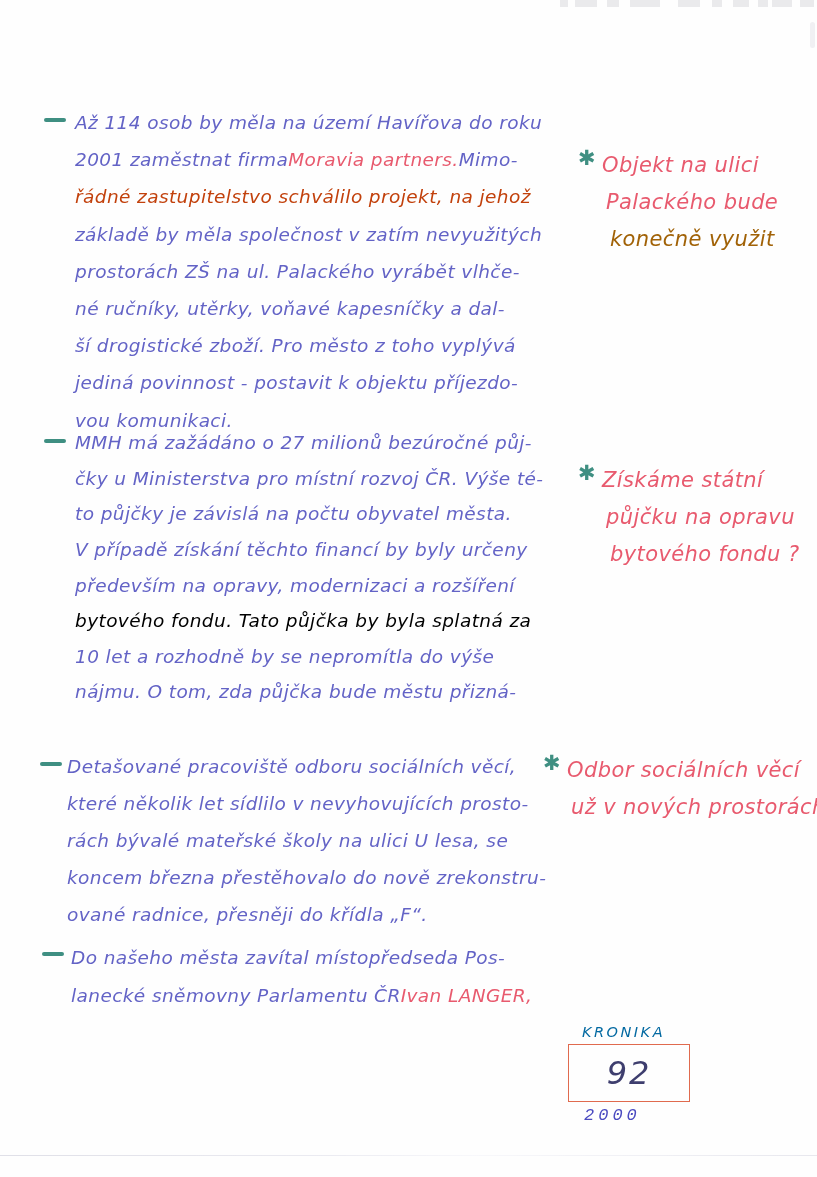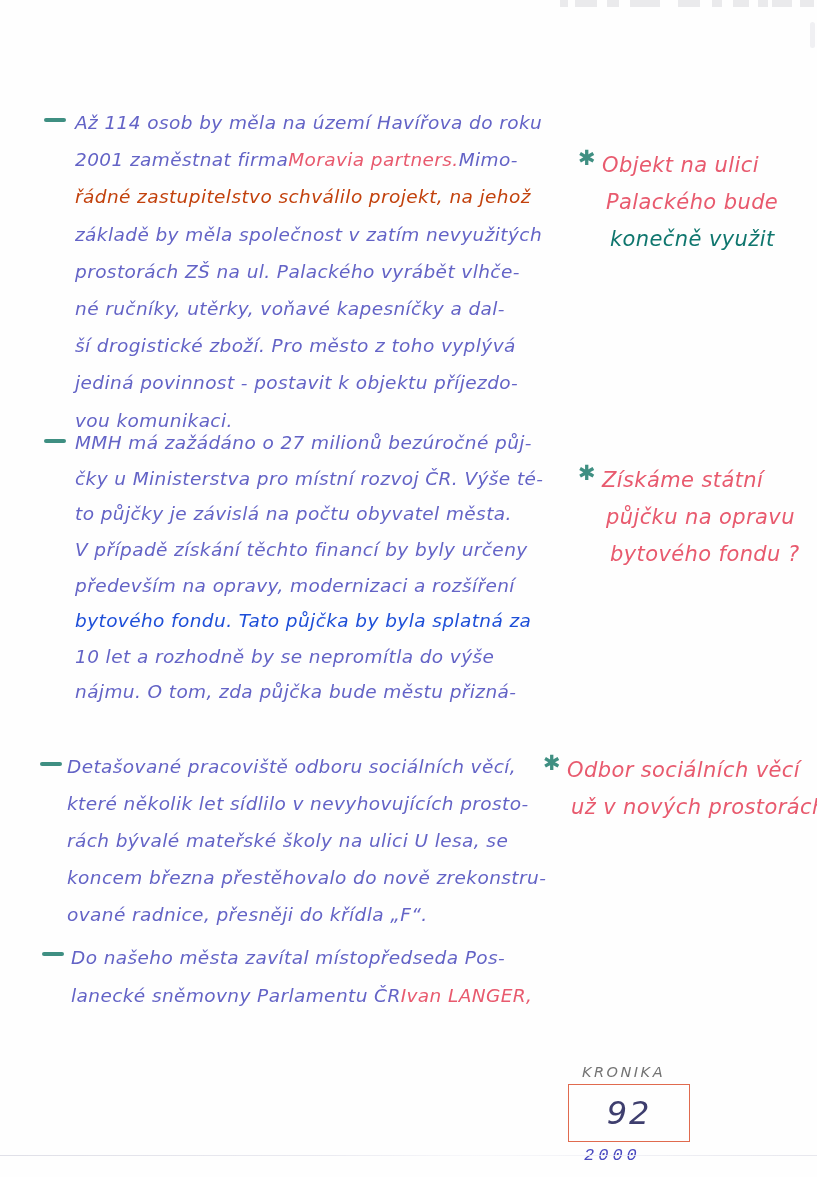--- a/index.html
+++ b/index.html
@@ -91,21 +91,21 @@
         <div class="line">
           <span style="color: rgb(99, 99, 198);">to  půjčky  je  závislá  na  počtu  obyvatel  města.</span>
         </div>
         <div class="line">
           <span style="color: rgb(99, 99, 198);">V případě  získání  těchto  financí  by  byly  určeny</span>
         </div>
         <div class="line">
           <span style="color: rgb(99, 99, 198);">především  na  opravy,  modernizaci  a  rozšíření</span>
         </div>
         <div class="line">
-          <span style="color: #1d4ed8;">bytového  fondu.  Tato  půjčka  by  byla  splatná  za</span>
+          <span style="color: #000000;">bytového  fondu.  Tato  půjčka  by  byla  splatná  za</span>
         </div>
         <div class="line">
           <span style="color: rgb(99, 99, 198);">10 let  a  rozhodně  by  se  nepromítla  do  výše</span>
         </div>
         <div class="line">
           <span style="color: rgb(99, 99, 198);">nájmu.  O tom,  zda  půjčka  bude  městu  přizná-</span>
         </div>
       </div>
       <div class="dash-marker" style="left: 40px; top: 762px; background: rgb(63, 143, 130);"></div>
       <div class="para hand" style="left: 67px; top: 748px; --lh: 37px;">
@@ -136,42 +136,42 @@
         </div>
       </div>
     </div>
 
   <div id="margin-notes">
       <div class="margin-note hand" style="left: 578px; top: 146px;">
         <span class="ast" style="color: rgb(63, 143, 130);">✱</span>
         <div class="mlines">
           <div class="mline" style="color: rgb(232, 90, 110);">Objekt na ulici</div>
           <div class="mline" style="color: rgb(232, 90, 110);">Palackého bude</div>
-          <div class="mline" style="color: #0f766e;">konečně využit</div>
+          <div class="mline" style="color: #a16207;">konečně využit</div>
         </div>
       </div>
       <div class="margin-note hand" style="left: 578px; top: 461px;">
         <span class="ast" style="color: rgb(63, 143, 130);">✱</span>
         <div class="mlines">
           <div class="mline" style="color: rgb(232, 90, 110);">Získáme státní</div>
           <div class="mline" style="color: rgb(232, 90, 110);">půjčku na opravu</div>
           <div class="mline" style="color: rgb(232, 90, 110);">bytového fondu ?</div>
         </div>
       </div>
       <div class="margin-note hand" style="left: 543px; top: 751px;">
         <span class="ast" style="color: rgb(63, 143, 130);">✱</span>
         <div class="mlines">
           <div class="mline" style="color: rgb(232, 90, 110);">Odbor sociálních věcí</div>
           <div class="mline" style="color: rgb(232, 90, 110);">už v nových prostorách</div>
         </div>
       </div>
     </div>
 
   <div id="stamp">
-    <div id="stamp-label" class="hand" style="color: #737373; margin-top: 40px;">KRONIKA</div>
+    <div id="stamp-label" class="hand" style="color: #0369a1;">KRONIKA</div>
     <div id="stamp-box" style="border-color: rgb(224, 106, 78);">
       <span id="stamp-number" style="color: rgb(62, 62, 110);">92</span>
     </div>
     <div id="stamp-year" class="hand" style="color: rgb(74, 74, 192);">2000</div>
   </div>
 
   <div id="top-artifacts">
       <div class="top-dash" style="left: 575px; width: 22px;"></div>
       <div class="top-dash" style="left: 607px; width: 12px;"></div>
       <div class="top-dash" style="left: 630px; width: 30px;"></div>

